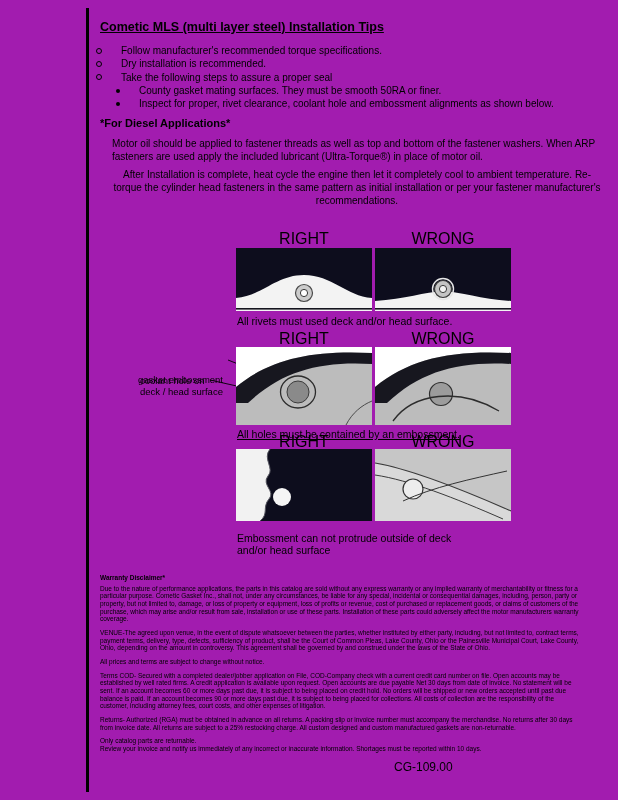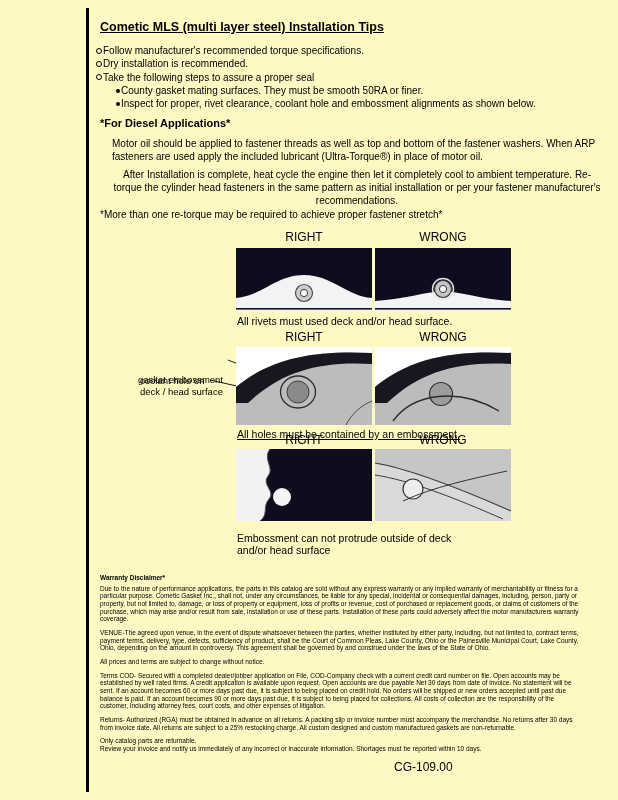--- a/index.html
+++ b/index.html
@@ -1,40 +1,40 @@
 <!DOCTYPE html>
 <html><head>
 <meta charset="utf-8">
 <style>
   html,body { margin:0; padding:0; background:#e8e8e8; }
   .page {
     position:relative;
     width:618px; height:800px;
-    background:#fef9c3;
+    background:#a21caf;
     font-family:"Liberation Sans", sans-serif;
     color:#000;
     overflow:hidden;
   }
   .vrule { position:absolute; left:86px; top:8px; width:3px; height:784px; background:#000; }
 
   .title { position:absolute; left:100px; top:20px; font-size:12.5px; font-weight:bold; text-decoration:underline; }
 
   .tips { position:absolute; left:96px; top:45px; font-size:10px; line-height:1.18; }
-  .tip-line { display:flex; align-items:center; gap:1px; margin-bottom:1.5px; }
+  .tip-line { display:flex; align-items:center; gap:19px; margin-bottom:1.5px; }
   .tip-line.sub { margin-left:20px; }
   .bullet-o { width:4px; height:4px; border:1px solid #000; border-radius:50%; flex:none; }
   .bullet-dot { width:4px; height:4px; background:#000; border-radius:50%; flex:none; }
 
   .diesel-heading { position:absolute; left:100px; top:117px; font-size:11px; font-weight:bold; }
   .para { position:absolute; left:112px; font-size:10px; line-height:1.32; }
   .p1 { top:137px; width:505px; }
   .p2 { top:168px; width:490px;text-align:center; }
   .note { position:absolute; left:100px; top:209px; font-size:10px; }
 
-  .diag-label { position:absolute; width:136px; text-align:center; font-size:12px; }
+  .diag-label { position:absolute; width:136px; text-align:center; font-size:16px; }
   .panel { position:absolute; width:136px; line-height:0; }
   .caption { position:absolute; left:237px; font-size:10.5px; line-height:1.15; }
 
   .callout { position:absolute; font-size:9.5px; line-height:1.15; }
 
   .disclaimer { position:absolute; left:100px; top:574px; width:484px; font-size:6.5px; line-height:1.18; }
   .disclaimer .dhead { font-weight:bold; margin:0 0 3px 0; }
   .disclaimer p { margin:0 0 6px 0; }
   .disclaimer p.tight { margin:0; }
 
@@ -68,21 +68,20 @@
     </div>
     <div class="tip-line sub">
       <span class="bullet-dot"></span>
       <span>Inspect for proper, rivet clearance, coolant hole and embossment alignments as shown below.</span>
     </div>
   </div>
 
   <div class="diesel-heading">*For Diesel Applications*</div>
   <div class="para p1">Motor oil should be applied to fastener threads as well as top and bottom of the fastener washers. When ARP fasteners are used apply the included lubricant (Ultra-Torque®) in place of motor oil.</div>
   <div class="para p2">After Installation is complete, heat cycle the engine then let it completely cool to ambient temperature. Re-torque the cylinder head fasteners in the same pattern as initial installation or per your fastener manufacturer's recommendations.</div>
-  <div class="note">*More than one re-torque may be required to achieve proper fastener stretch*</div>
 
   <div class="diag-label" style="left:236px; top:230px;">RIGHT</div>
   <div class="diag-label" style="left:375px; top:230px;">WRONG</div>
 
   <div class="panel" style="left:236px; top:248px;">
     <svg width="136" height="63" viewBox="0 0 136 63">
       <rect width="136" height="63" fill="#0d0d1d"></rect>
       <path d="M0 63 L0 50 C26 48 40 27 68 27 C96 27 110 48 136 50 L136 63 Z" fill="#f3f3f3"></path>
       <rect x="0" y="60" width="136" height="1.6" fill="#15151f"></rect>
       <circle cx="68" cy="45" r="8.5" fill="#cccccc" stroke="#4a4a4a" stroke-width="1.2"></circle>

